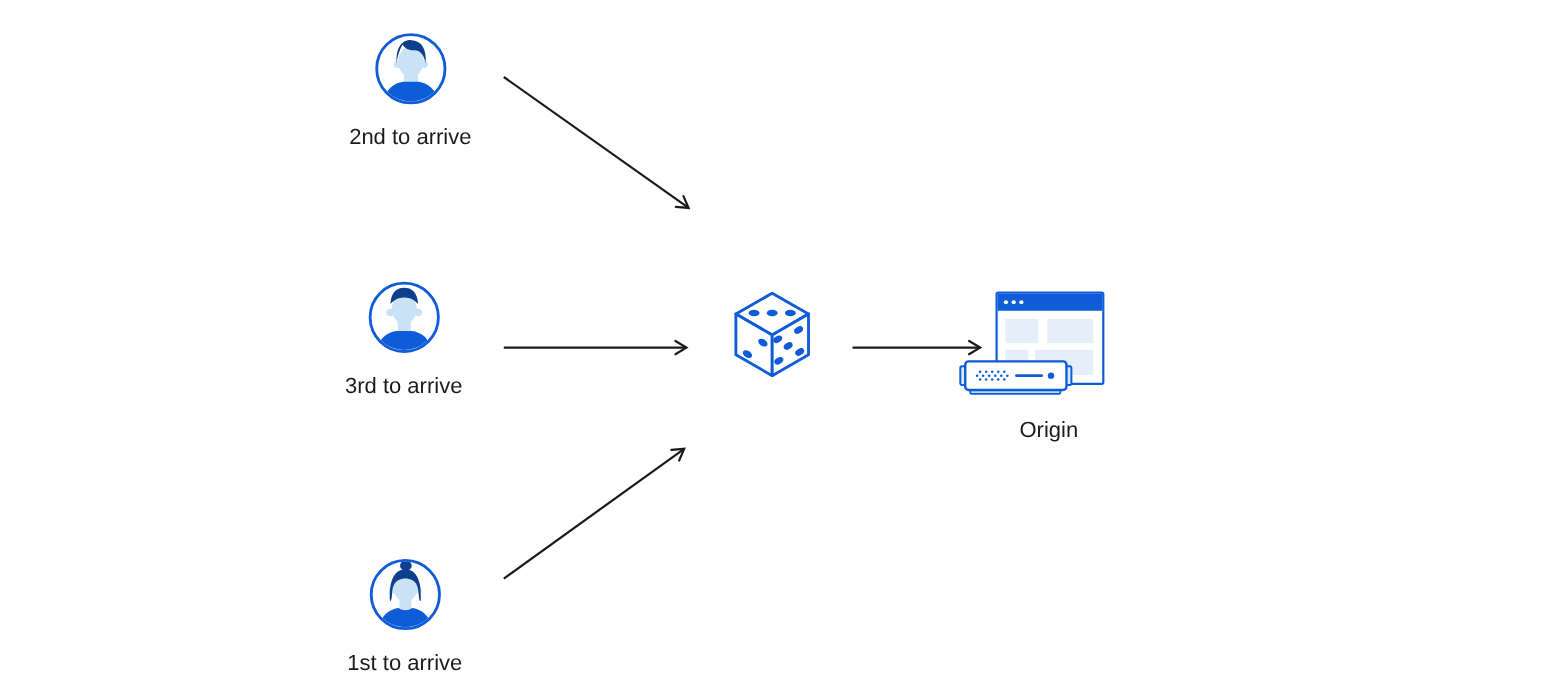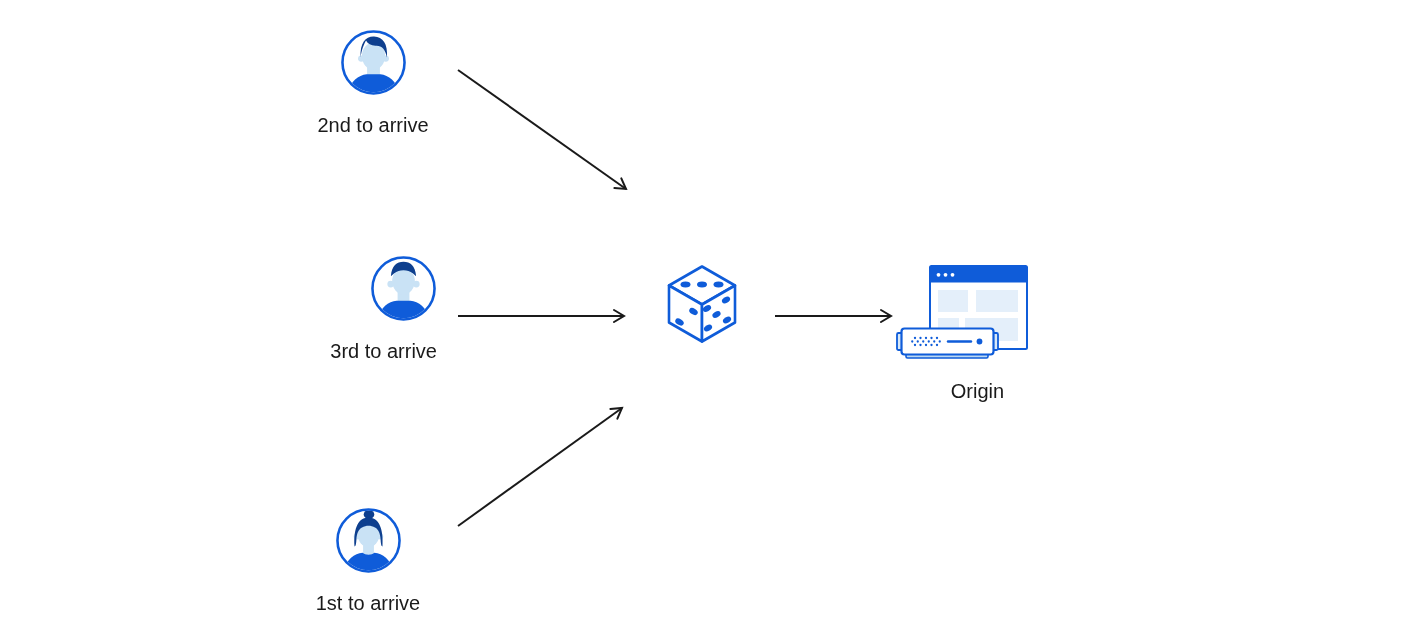--- a/index.html
+++ b/index.html
@@ -29,26 +29,26 @@
   .node-label {
     margin-top: 18px;
     font-size: 20px;
     line-height: 22px;
     color: #1a1a1a;
     text-align: center;
     white-space: nowrap;
   }
   .dice-node { left: 666px; top: 264px; width: 72px; height: 80px; }
   .dice-node svg { display: block; width: 72px; height: 80px; }
-  .origin-node { left: 890px; top: 264px; width: 175px; }
+  .origin-node { left: 866px; top: 264px; width: 175px; }
   .origin-icon { width: 175px; height: 100px; }
   .origin-icon svg { display: block; width: 100%; height: 100%; }
   .origin-node .node-label { margin-top: 16px; }
   #client-top    { left: 303px; top: 29px; }
-  #client-middle { left: 297px; top: 255px; align-items: flex-end; }
+  #client-middle { left: 297px; top: 255px; }
   #client-bottom { left: 298px; top: 507px; }
 </style>
 </head>
 <body>
 
 <div class="canvas">
 
   <svg class="arrows-layer" viewBox="0 0 1405 633" xmlns="http://www.w3.org/2000/svg">
     <defs>
       <marker id="arrowhead" viewBox="0 0 16 16" markerWidth="16" markerHeight="16" refX="13" refY="8" orient="auto" markerUnits="userSpaceOnUse">

